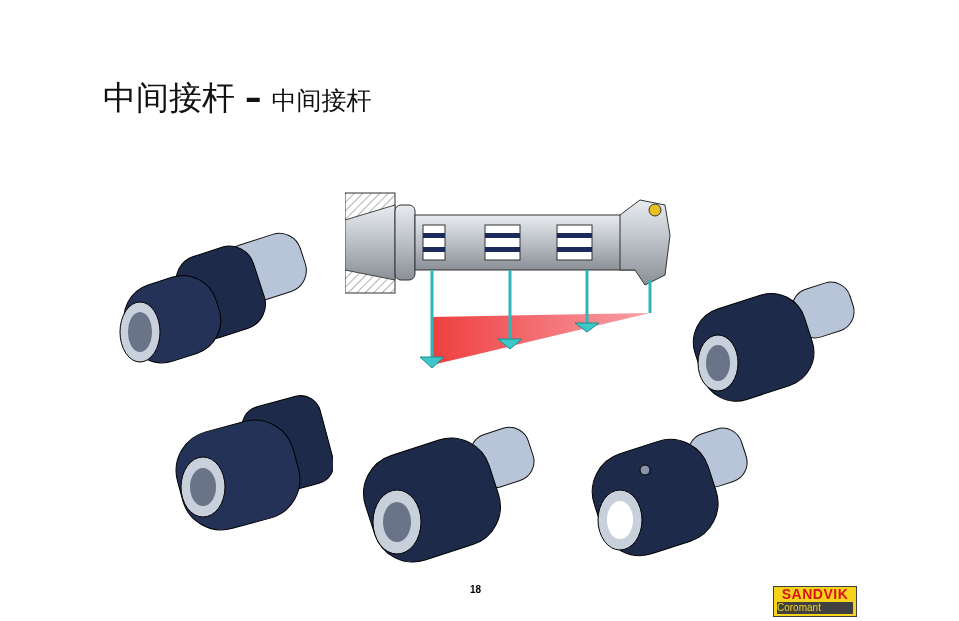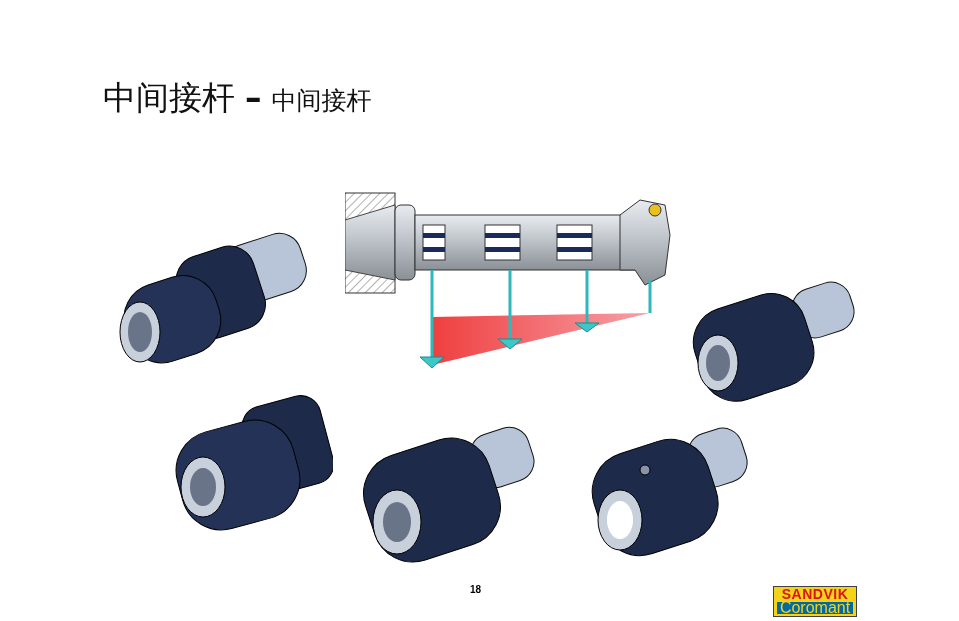--- a/index.html
+++ b/index.html
@@ -3,21 +3,21 @@
 <meta charset="utf-8">
 <style>
   html,body{margin:0;padding:0;background:#fff;}
   body{width:959px;height:621px;position:relative;overflow:hidden;font-family:"DejaVu Sans",sans-serif;}
   .title{position:absolute;left:103px;top:76px;font-size:33px;color:#111;white-space:nowrap;}
   .title .dash{font-weight:bold;margin:0 10px;}
   .title .sub{font-size:25px;}
   .page-num{position:absolute;left:470px;top:584px;font-size:10px;font-weight:bold;font-family:"Liberation Sans",sans-serif;color:#000;}
   .logo{position:absolute;left:773px;top:586px;width:84px;height:31px;background:#f5d31a;border:1px solid #404040;box-sizing:border-box;}
   .logo .top{display:block;text-align:center;font-family:"Liberation Sans",sans-serif;font-weight:bold;font-size:14px;color:#d8141c;line-height:15px;letter-spacing:0.5px;}
-  .logo .bot{display:block;margin:0 3px;background:#0369a1;color:#f5d31a;text-align:center;font-family:"Liberation Sans",sans-serif;font-size:16px;line-height:12px;}
+  .logo .bot{display:block;margin:0 3px;background:#404040;color:#f5d31a;text-align:left;font-family:"Liberation Sans",sans-serif;font-size:10px;line-height:12px;}
   svg{position:absolute;}
 </style>
 </head>
 <body>
 
 <div class="title">
   <span>中间接杆</span><span class="dash">–</span><span class="sub">中间接杆</span>
 </div>
 
 <svg style="left:345px;top:185px" width="330" height="190" viewBox="0 0 330 190">

